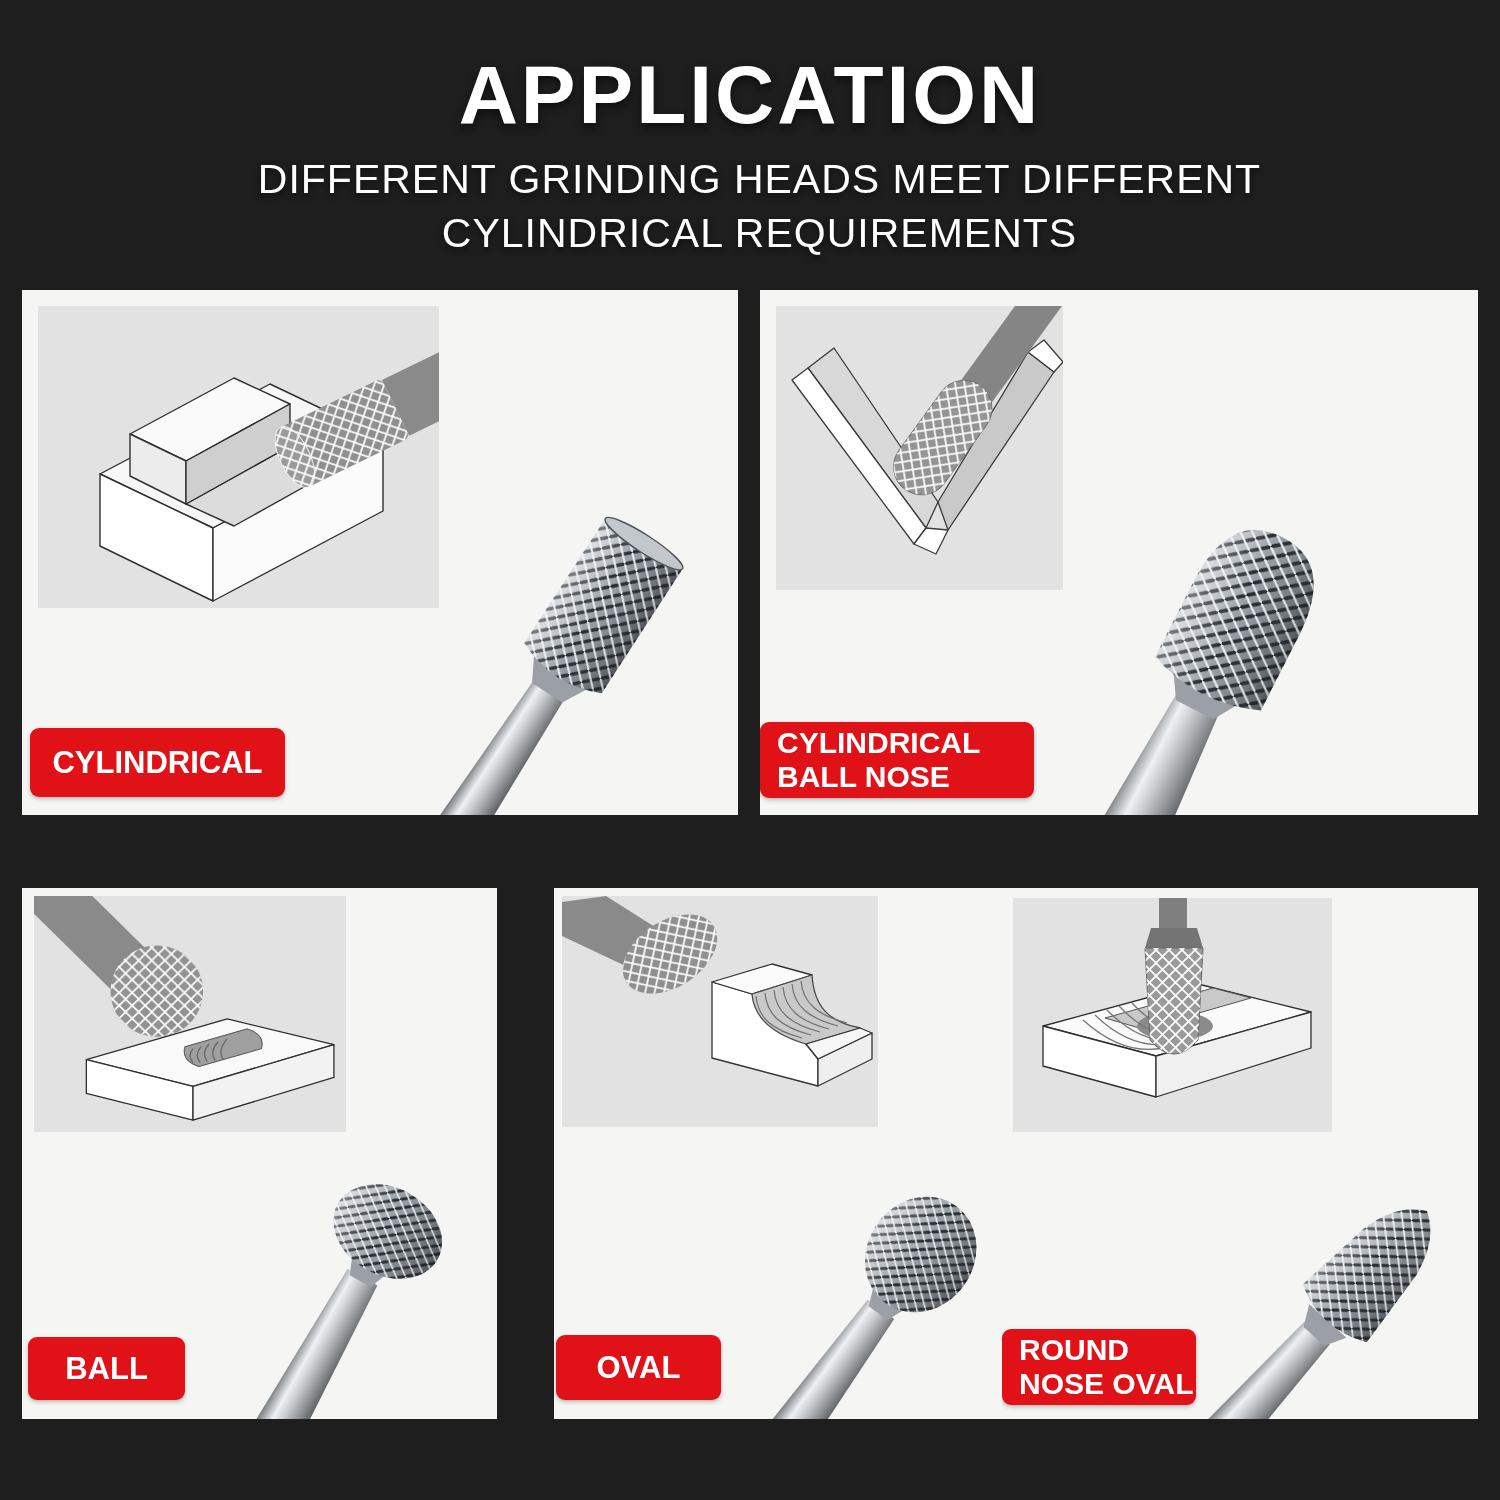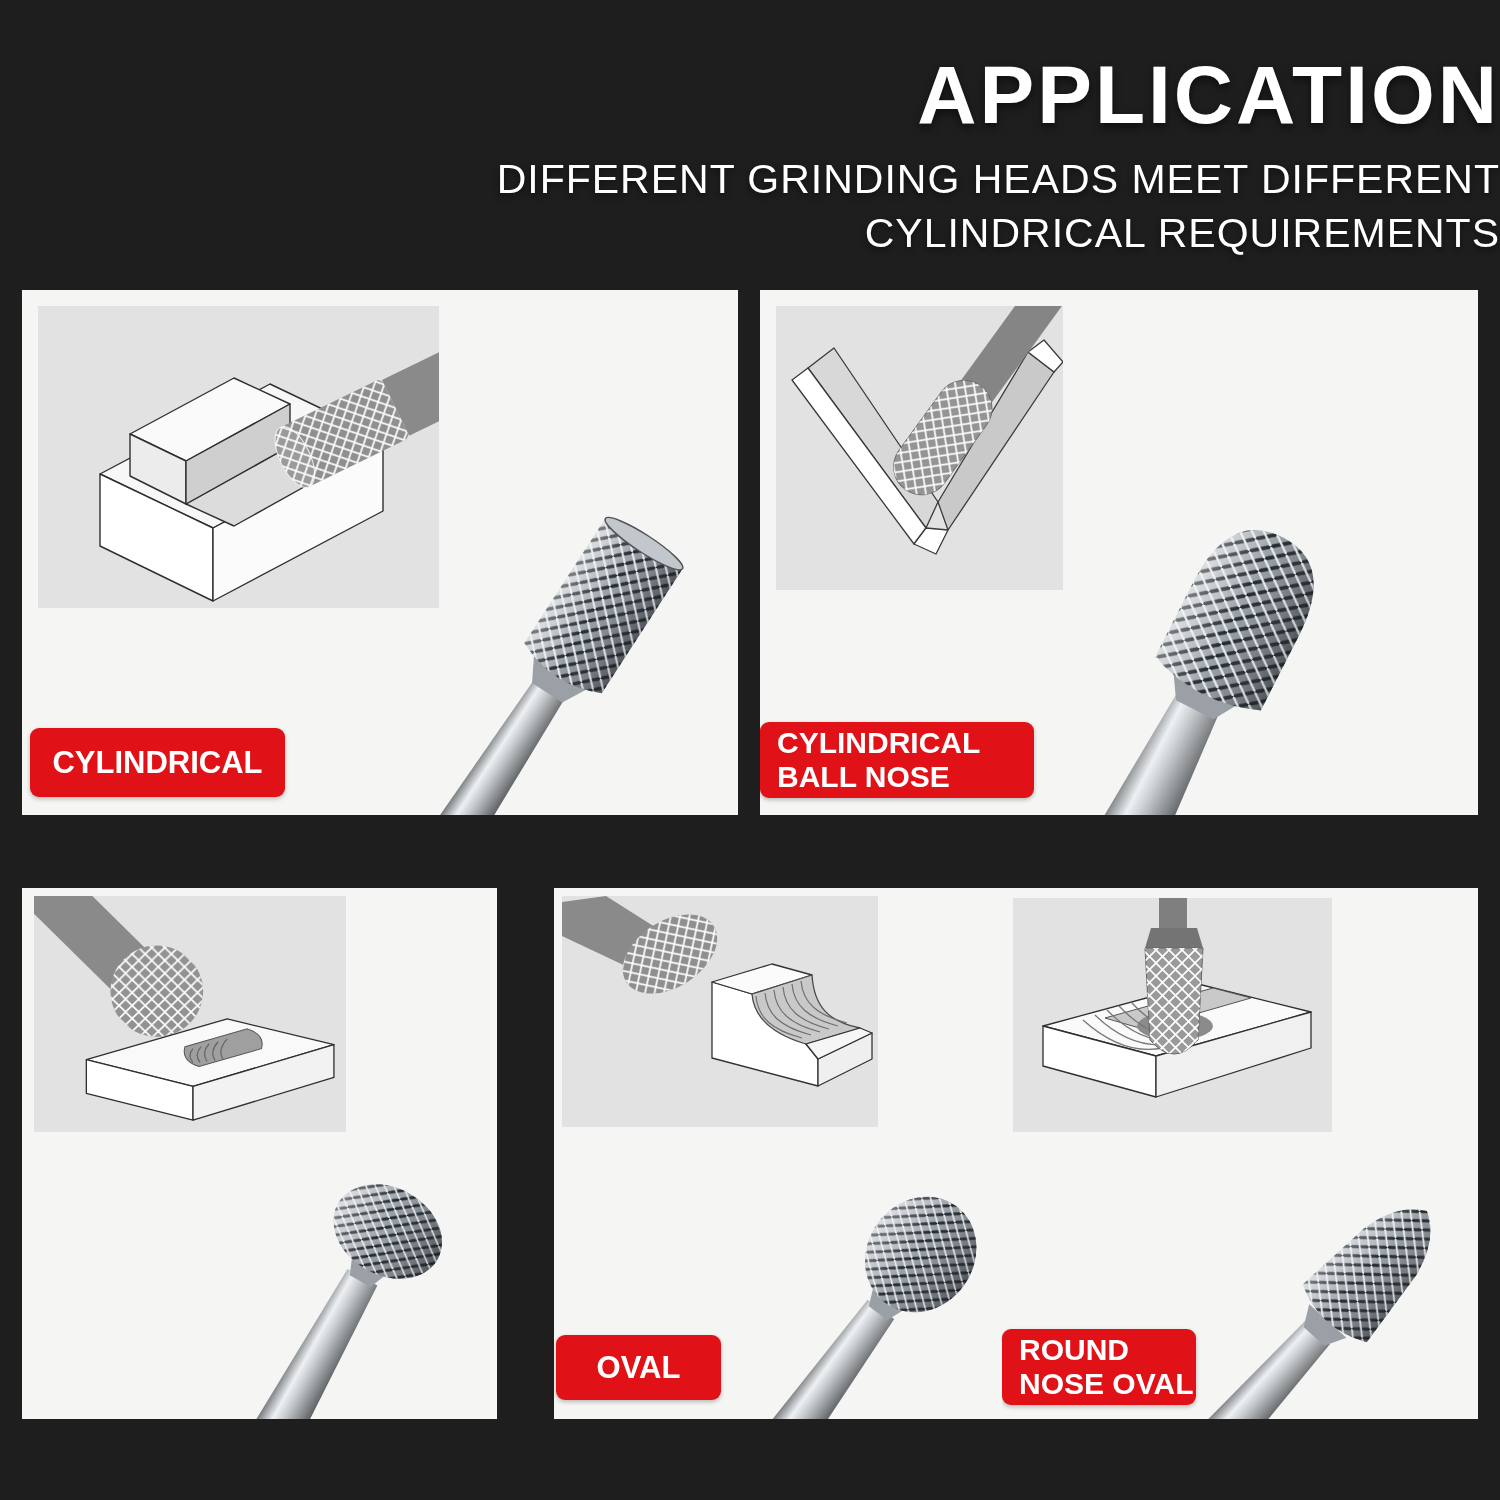--- a/index.html
+++ b/index.html
@@ -2,21 +2,21 @@
 <html><head>
 <meta charset="utf-8">
 <style>
   html,body{margin:0;padding:0;background:#101010;}
   .canvas{
     position:relative;width:1500px;height:1500px;overflow:hidden;
     background:var(--bg,#1e1e1e);
     font-family:"Liberation Sans","DejaVu Sans",sans-serif;
   }
   
-  .hdr{position:absolute;top:0;left:0;width:1500px;text-align:right;color:#fff;}
+  .hdr{position:absolute;top:0;left:0;width:1500px;text-align:center;color:#fff;}
   .title{
     margin:0;margin-top:48px;font-size:82px;font-weight:700;letter-spacing:3px;
     text-shadow:0 4px 8px rgba(0,0,0,.55);
   }
   .sub{margin-top:10px;font-size:41px;font-weight:400;line-height:1.32;letter-spacing:1px;
     text-shadow:0 3px 6px rgba(0,0,0,.5);padding-left:19px;}
   
   .panel{position:absolute;background:var(--panel,#f5f5f4);overflow:hidden;}
   .p1{left:22px;top:290px;width:716px;height:525px;}
   .p2{left:760px;top:290px;width:718px;height:525px;}
@@ -189,20 +189,23 @@
     </div>
     <div class="bit">
       <svg viewBox="0 0 150 430" preserveAspectRatio="none">
         <polygon points="58,168 92,168 100,430 50,430" fill="url(#shaftG)"></polygon>
         <polygon points="55,148 95,148 87,174 63,174" fill="#9aa0a5"></polygon>
         <circle cx="75" cy="100" r="57" fill="url(#headG)"></circle>
         <circle cx="75" cy="100" r="57" fill="url(#cutP)"></circle>
         <circle cx="75" cy="100" r="57" fill="url(#sheenG)" opacity="0.55"></circle>
       </svg>
     </div>
+    <div class="tag center">
+      <div>BALL</div>
+    </div>
   </section>
 
   <section class="panel p4">
     <div class="illus">
       <svg viewBox="0 0 316 231" preserveAspectRatio="none">
         <rect width="316" height="231" fill="#e2e2e2"></rect>
         <polygon points="0,6 44,0 104,38 72,74 0,40" fill="#8a8a8a"></polygon>
         <g transform="rotate(-33 108 58)">
           <ellipse cx="108" cy="58" rx="52" ry="33" fill="#8f8f8f"></ellipse>
           <ellipse cx="108" cy="58" rx="52" ry="33" fill="url(#meshW)"></ellipse>

